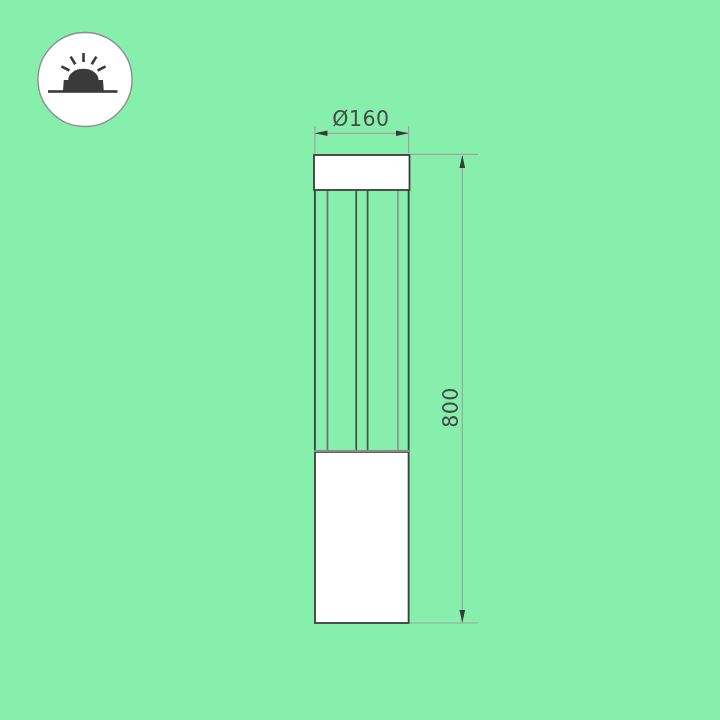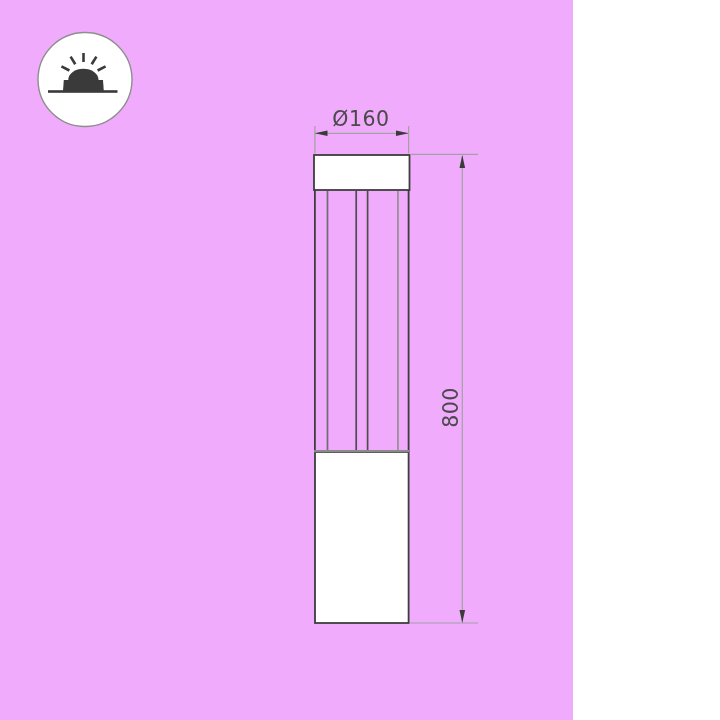--- a/index.html
+++ b/index.html
@@ -6,23 +6,23 @@
     margin: 0;
     padding: 0;
     background: #ffffff;
     width: 720px;
     height: 720px;
     overflow: hidden;
     font-family: "DejaVu Sans", "Liberation Sans", sans-serif;
   }
   #canvas {
     position: relative;
-    width: 573px;
+    width: 720px;
     height: 720px;
-    background: #f0abfc;
+    background: #86efac;
   }
   svg { display: block; }
   .dim-text {
     font-family: "DejaVu Sans", "Liberation Sans", sans-serif;
     font-size: 20.5px;
     letter-spacing: 0.5px;
   }
 </style>
 </head>
 <body>

